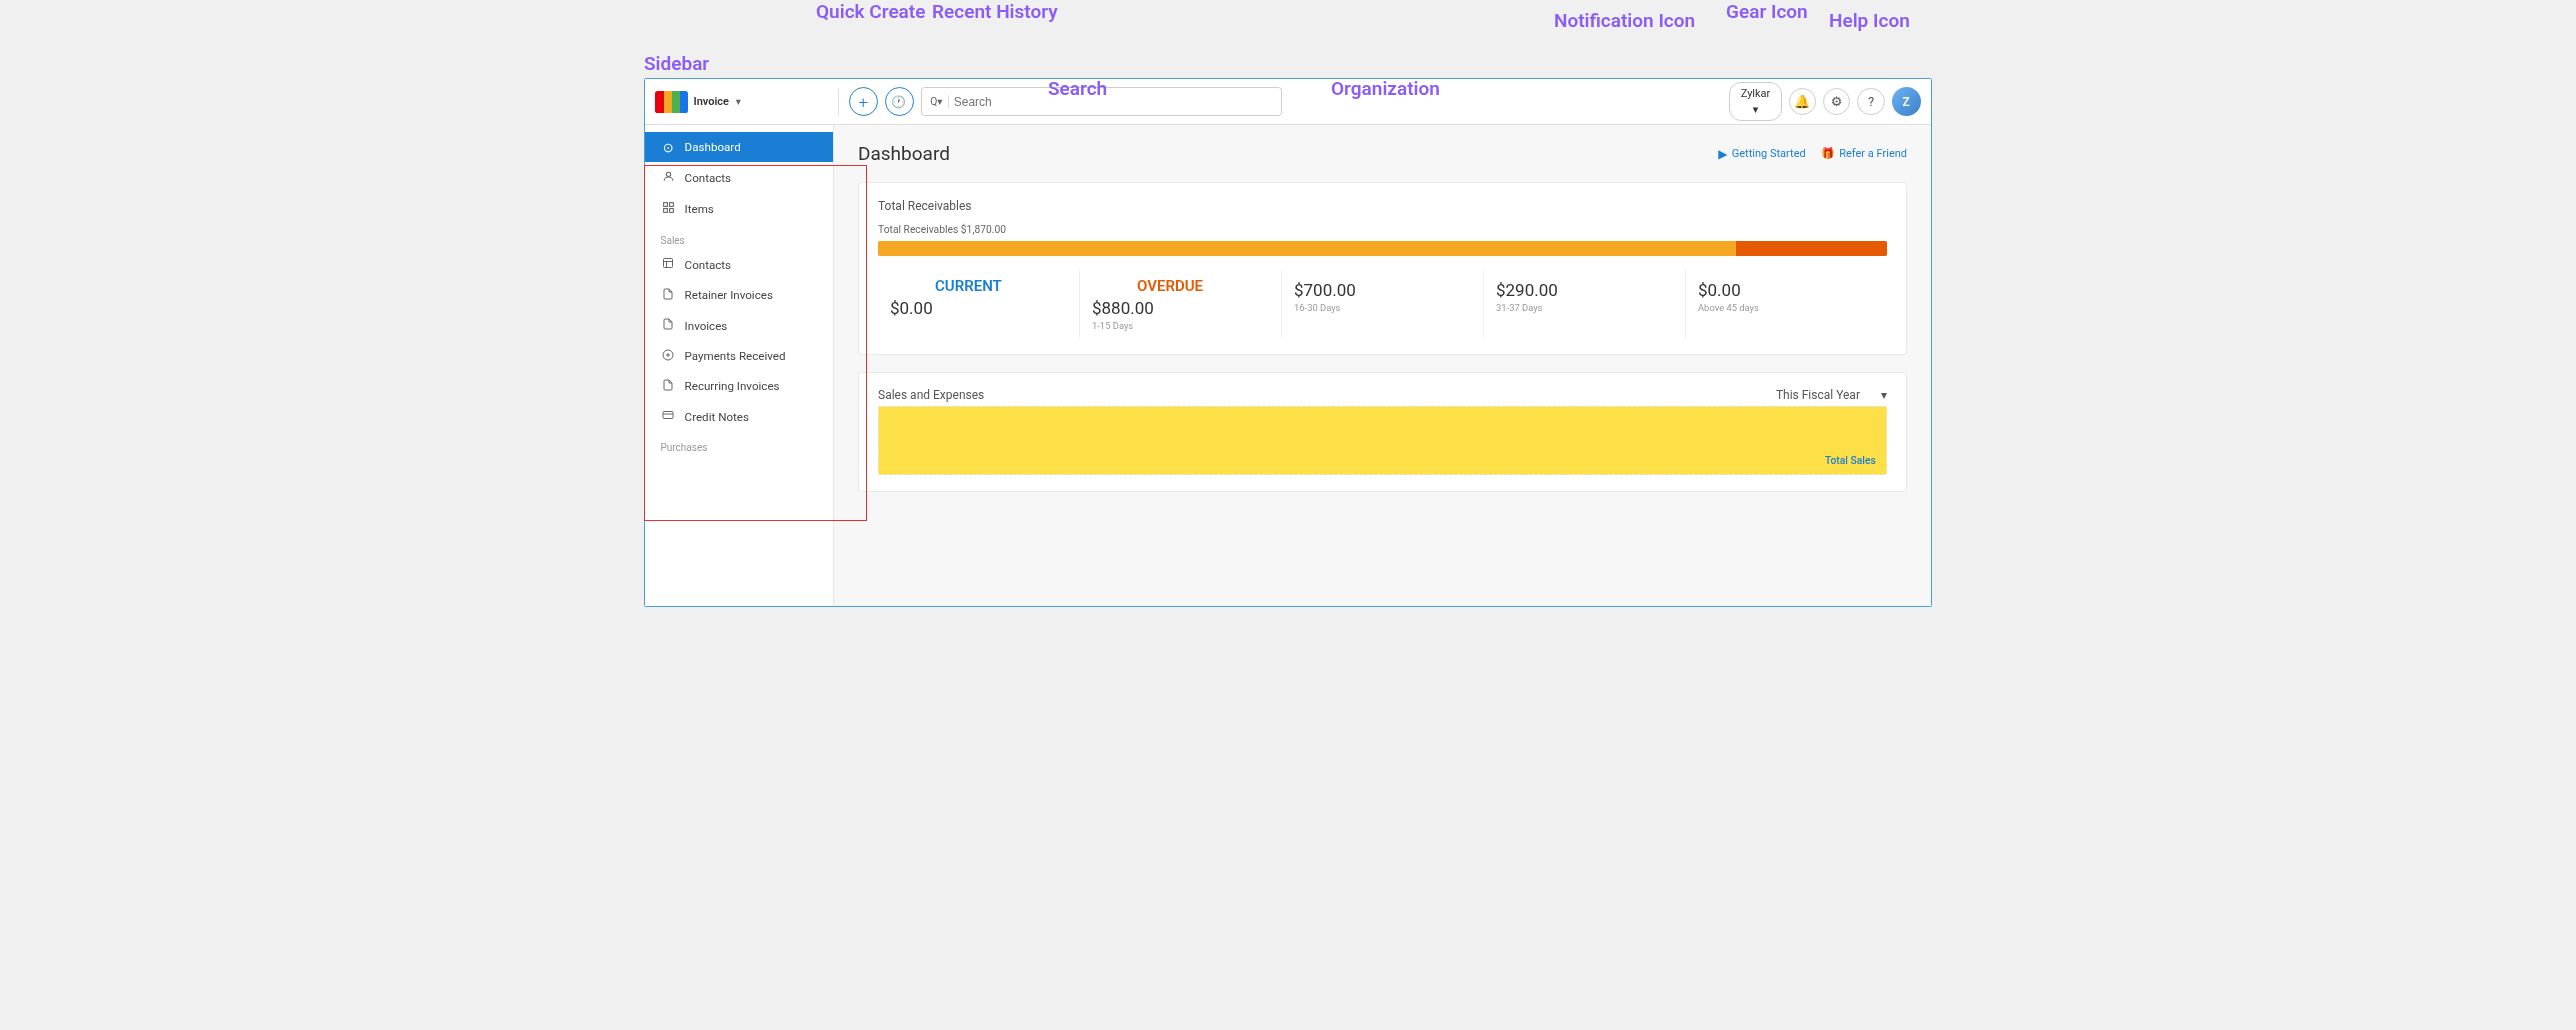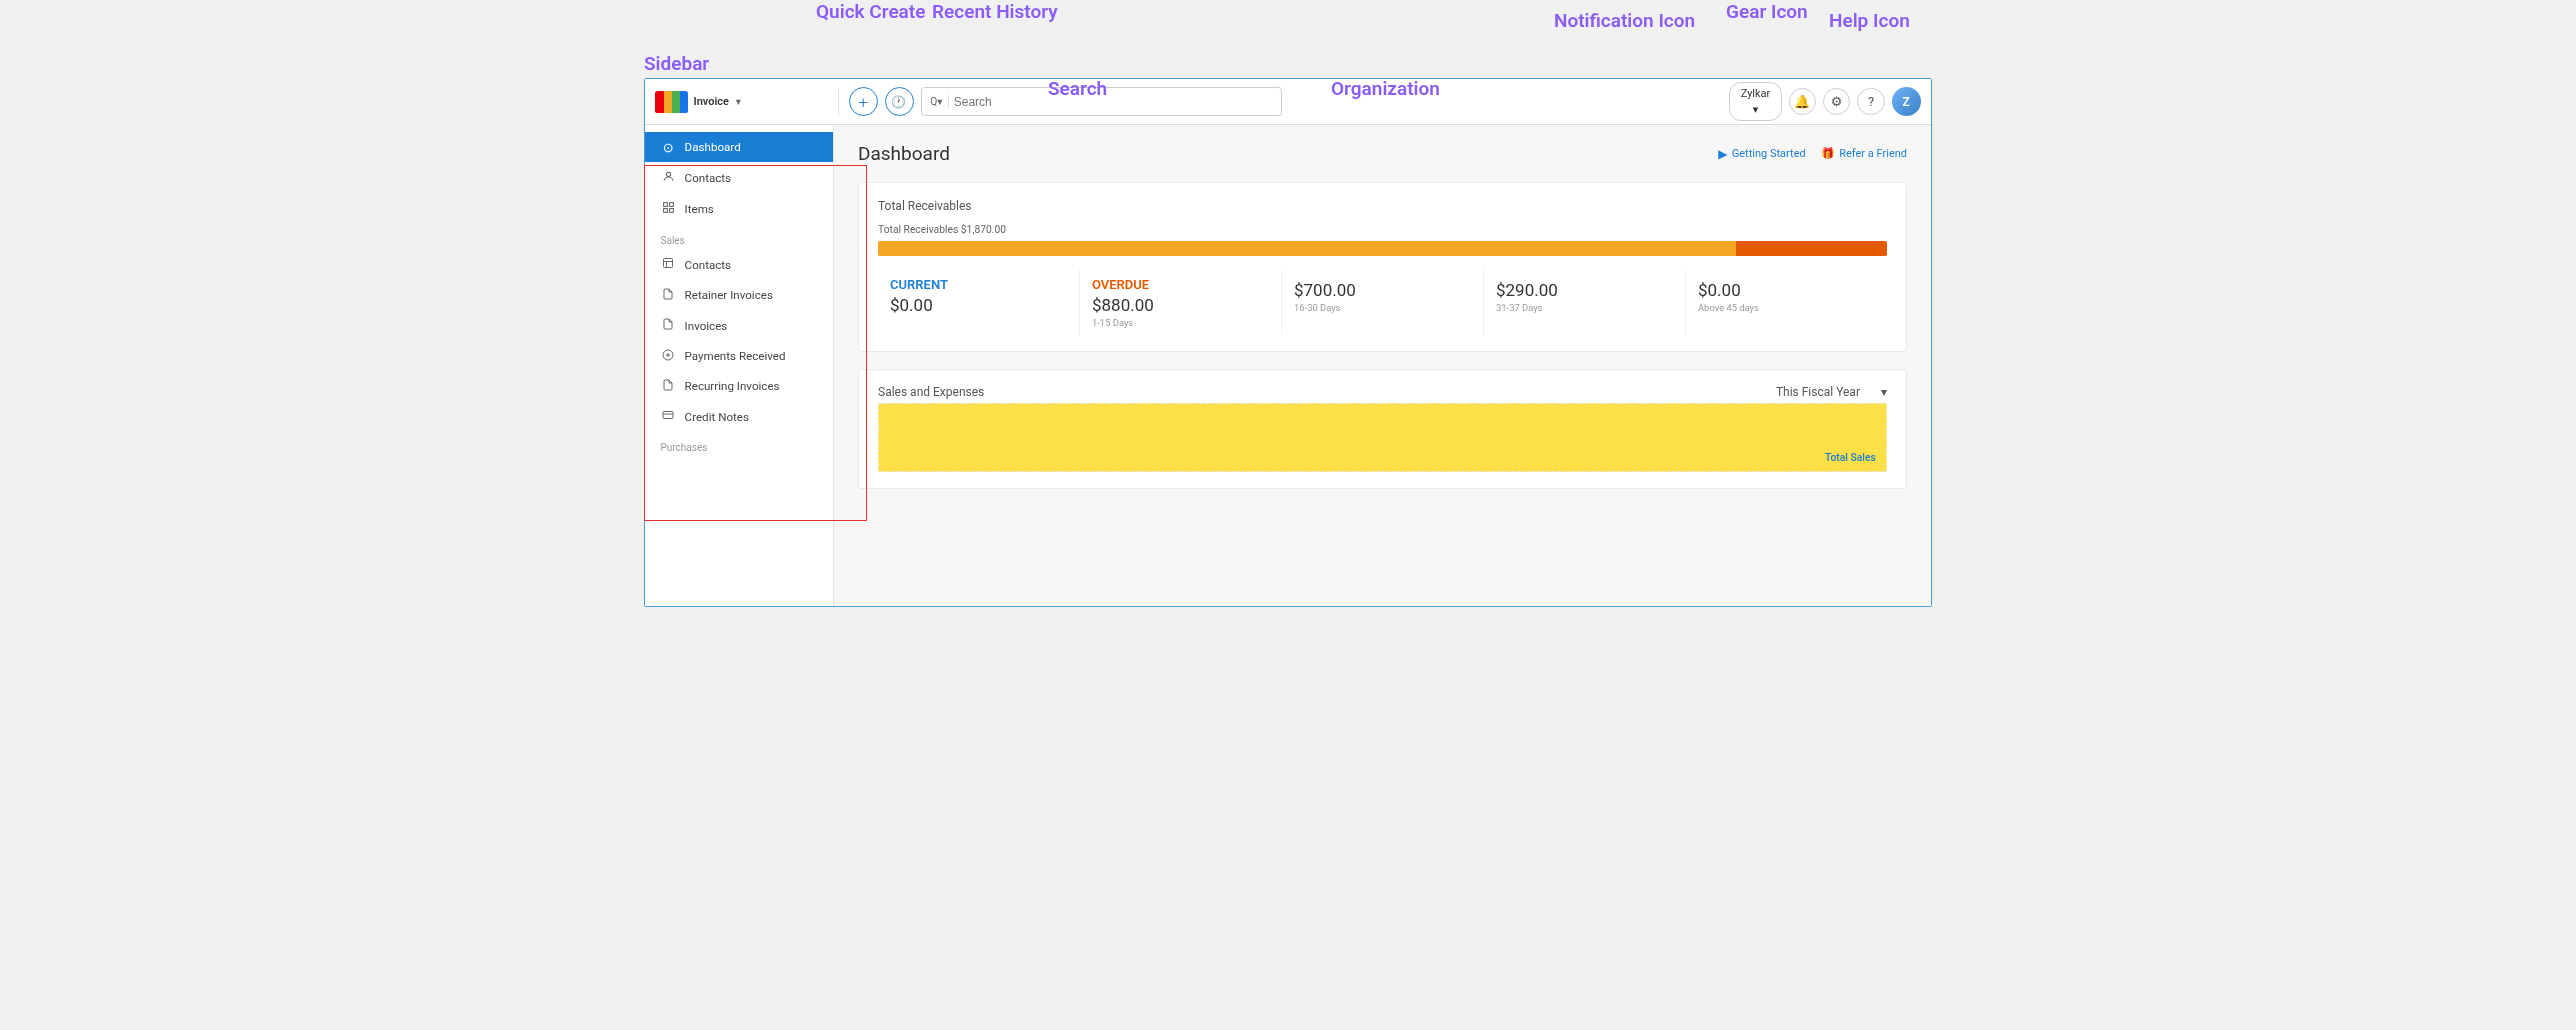--- a/index.html
+++ b/index.html
@@ -294,23 +294,24 @@
       display: flex;
       gap: 0;
     }
     .receivable-col {
       flex: 1;
       padding: 6.9px 12px;
       border-right: 0.9px solid #eee;
     }
     .receivable-col:last-child { border-right: none; }
     .col-label {
-      font-size: 13px;
+      font-size: 15px;
       font-weight: 600;
       margin-bottom: 3.4px;
+      margin-left: 45px;
     }
     .col-label.current { color: #1a7fd4; }
     .col-label.overdue { color: #e55a00; }
     .col-label.neutral { color: #888; }
     .col-amount {
       font-size: 17px;
       font-weight: 400;
       color: #333;
       margin-bottom: 1.7px;
     }

